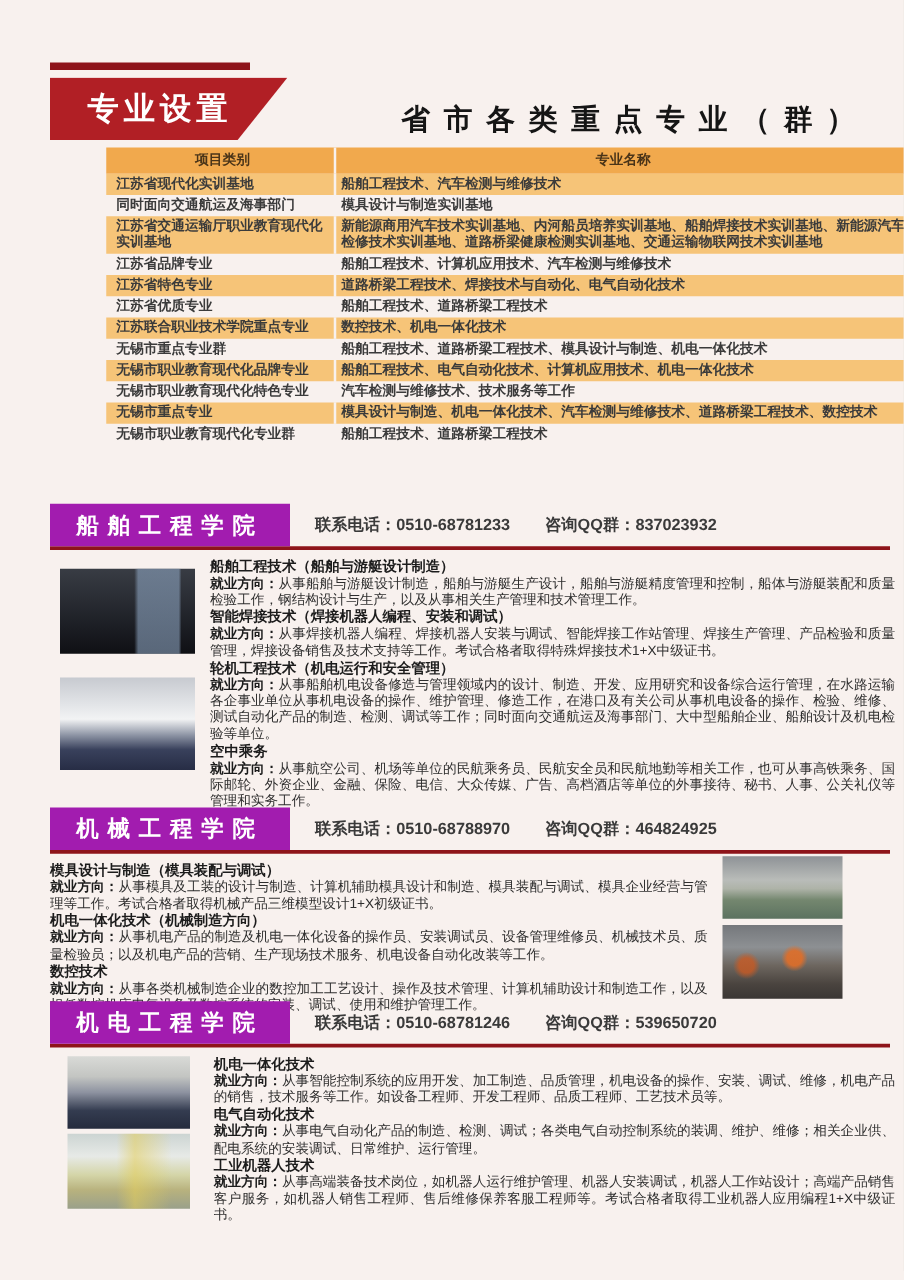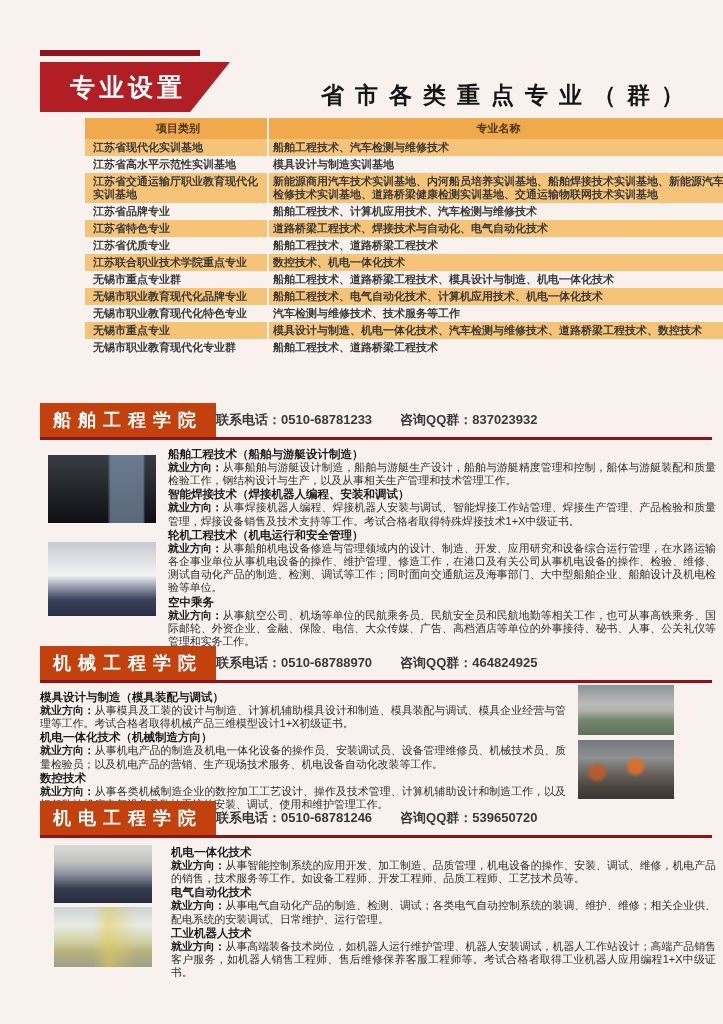--- a/index.html
+++ b/index.html
@@ -22,24 +22,24 @@
   .t-row.alt{background:#f6c478;}
   .t-row.head{background:#f1a94d;color:#4a3418;}
   .t-cat{width:182px;padding:2px 4px 2px 8px;box-sizing:border-box;}
   .t-maj{flex:1;padding:2px 4px;box-sizing:border-box;border-left:2px solid #f8f1ee;}
   .t-row.head .t-cat,.t-row.head .t-maj{text-align:center;padding-top:4px;padding-bottom:4px;}
 
   
   .section{position:absolute;left:40px;width:676px;}
   #sec1{top:403px;} #sec2{top:646px;} #sec3{top:801px;}
   .sec-banner{display:flex;align-items:stretch;height:34px;width:672px;border-bottom:3px solid #8e141a;}
-  .sec-banner-box{width:176px;background:#c2410c;color:#fff;display:flex;align-items:center;
+  .sec-banner-box{width:192px;background:#a21caf;color:#fff;display:flex;align-items:center;
     justify-content:center;font-family:"Liberation Serif",serif;font-weight:bold;font-size:18px;
     letter-spacing:7px;white-space:nowrap;}
-  .sec-contact{display:flex;align-items:center;gap:28px;font-weight:bold;
+  .sec-contact{display:flex;align-items:center;gap:28px;margin-left:20px;font-weight:bold;
     font-size:13px;color:#3a3a3a;white-space:nowrap;}
   .sec-body{display:flex;margin-top:7px;}
   .text-col{flex:1;font-size:10.9px;line-height:13.2px;text-align:justify;color:#2e2e2e;}
   .prog-name{font-weight:bold;font-size:11.5px;line-height:14px;color:#1c1c1c;
     font-family:"Liberation Serif",serif;}
   .prog-desc .job{font-weight:bold;color:#1c1c1c;font-family:"Liberation Serif",serif;}
   .photo-col{display:flex;flex-direction:column;flex:none;}
   .ph{width:100%;}
   #sec1 .photo-col{width:108px;margin-left:8px;margin-right:12px;margin-top:8px;}
   #sec1 .ph1{height:68px;margin-bottom:19px;
@@ -76,21 +76,21 @@
   <div class="major-table">
     <div class="t-row head">
       <div class="t-cat">项目类别</div>
       <div class="t-maj">专业名称</div>
     </div>
     <div class="t-row alt">
       <div class="t-cat">江苏省现代化实训基地</div>
       <div class="t-maj">船舶工程技术、汽车检测与维修技术</div>
     </div>
     <div class="t-row">
-      <div class="t-cat">江苏省高水平示范性实训基地</div>
+      <div class="t-cat">同时面向交通航运及海事部门</div>
       <div class="t-maj">模具设计与制造实训基地</div>
     </div>
     <div class="t-row alt">
       <div class="t-cat">江苏省交通运输厅职业教育现代化实训基地</div>
       <div class="t-maj">新能源商用汽车技术实训基地、内河船员培养实训基地、船舶焊接技术实训基地、新能源汽车检修技术实训基地、道路桥梁健康检测实训基地、交通运输物联网技术实训基地</div>
     </div>
     <div class="t-row">
       <div class="t-cat">江苏省品牌专业</div>
       <div class="t-maj">船舶工程技术、计算机应用技术、汽车检测与维修技术</div>
     </div>

